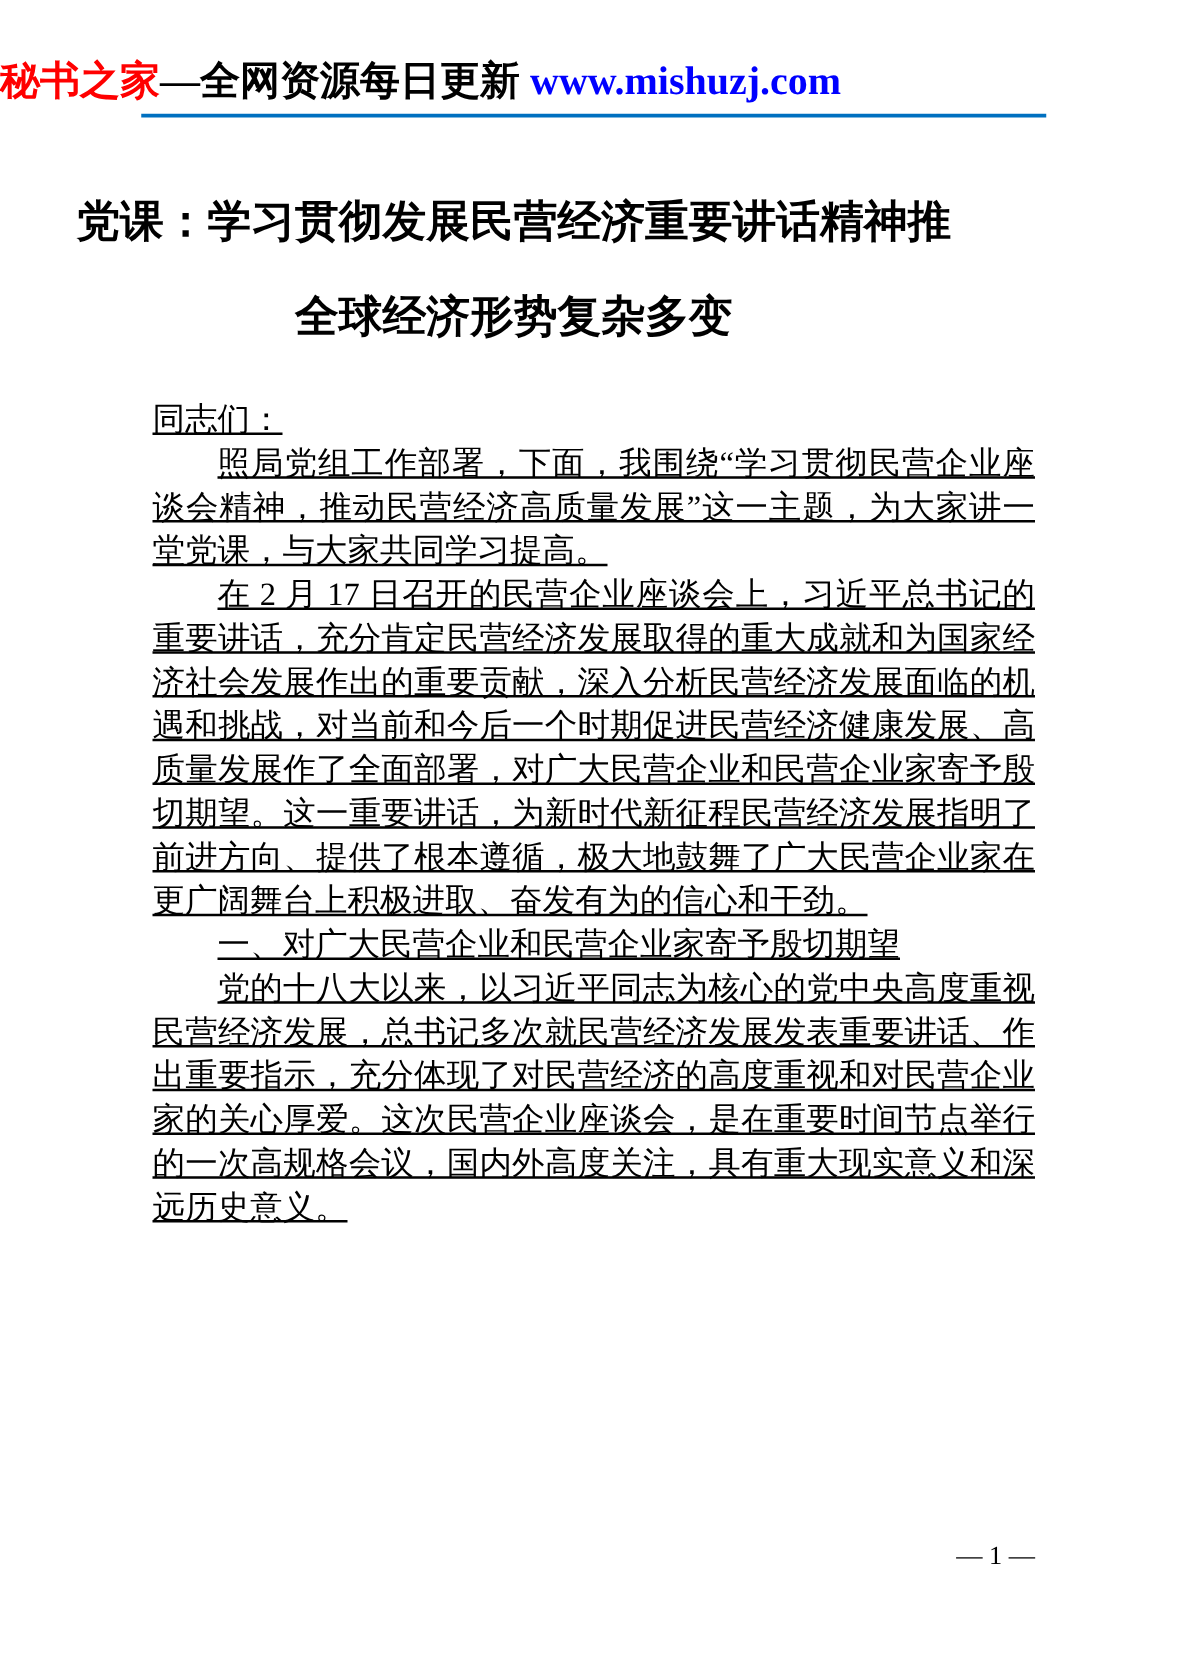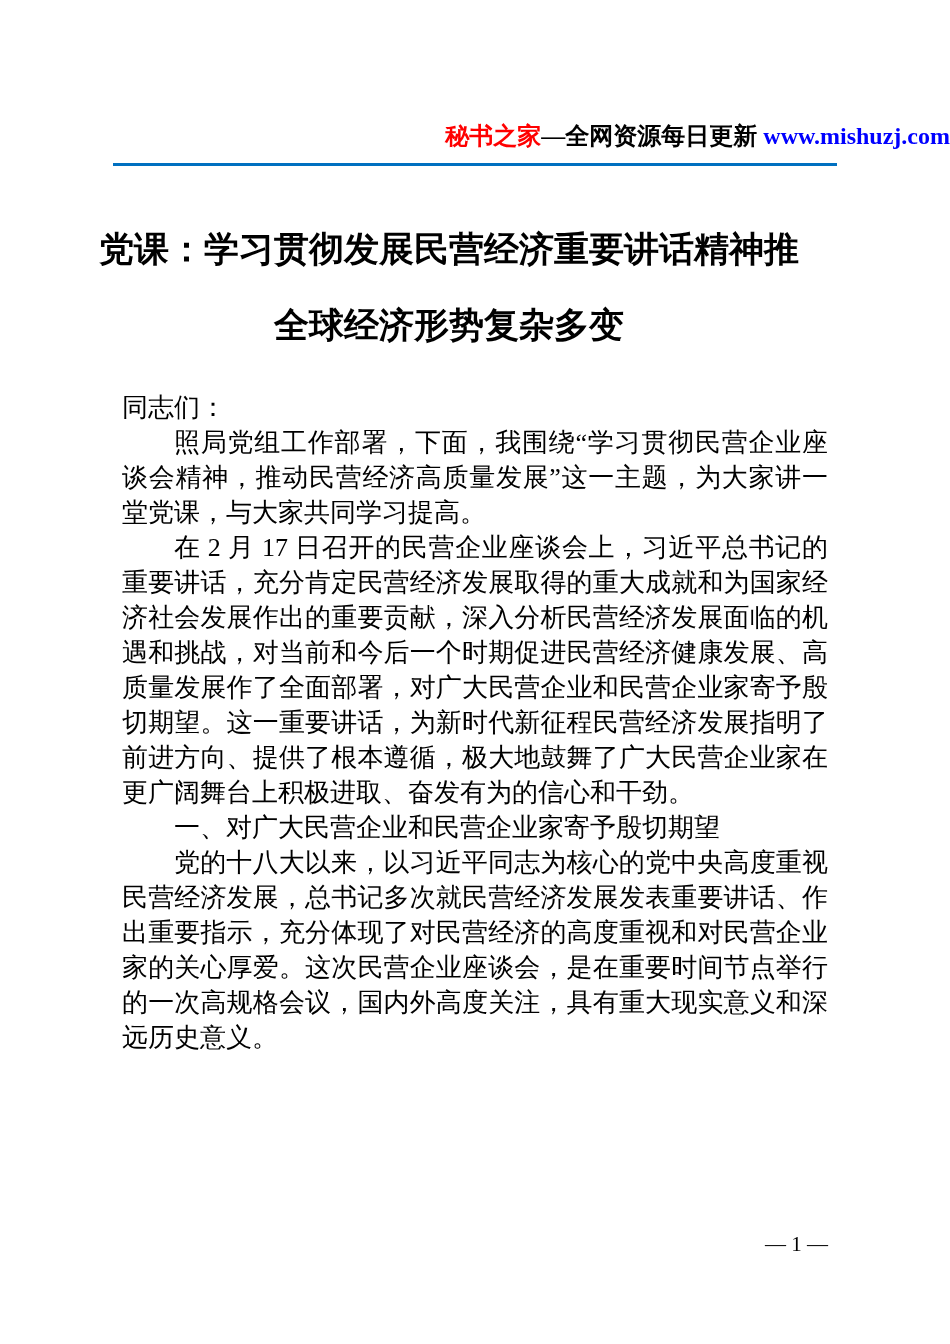--- a/index.html
+++ b/index.html
@@ -8,52 +8,53 @@
     position: relative;
     width: 950px;
     height: 1344px;
     margin: 0 auto;
     background: #ffffff;
     overflow: hidden;
     font-family: "Liberation Serif", "DejaVu Serif", serif;
     color: #000000;
   }
   .header {
-    padding-top: 120px;
-    text-align: right;
-    font-size: 24px;
+    padding-top: 48px;
+    text-align: left;
+    font-size: 32px;
     line-height: 32px;
     font-weight: bold;
     white-space: nowrap;
   }
   .header .brand { color: #ff0000; }
   .header .tagline { color: #000000; }
   .header .url { color: #0000ff; text-decoration: none; cursor: pointer; }
   .header-rule {
     width: 724px;
     height: 3px;
     margin: 11px auto 0 auto;
     background: #0070c0;
   }
   .title {
-    margin: 46px 122px 0 96px;
+    margin: 46px 122px 0 58px;
     width: 706px;
     font-size: 35px;
     font-weight: bold;
     line-height: 76px;
     text-align: center;
     letter-spacing: 0px;
   }
   .doc-body {
     margin: 26px 122px 0 122px;
     width: 706px;
     font-size: 26px;
     line-height: 35px;
     text-align: justify;
     text-justify: inter-ideograph;
+    text-decoration: underline;
   }
   .doc-body p { margin: 0; }
   .doc-body p.indent { text-indent: 2em; }
   .footer {
     position: absolute;
     top: 1232px;
     right: 122px;
     font-size: 21px;
     line-height: 24px;
     color: #000000;

